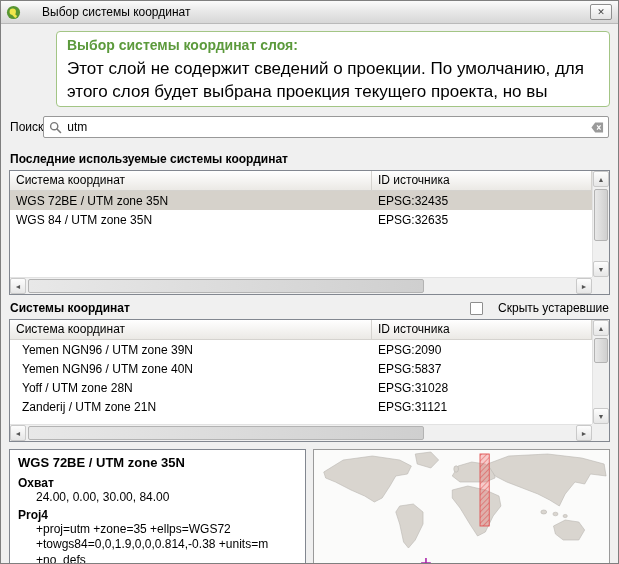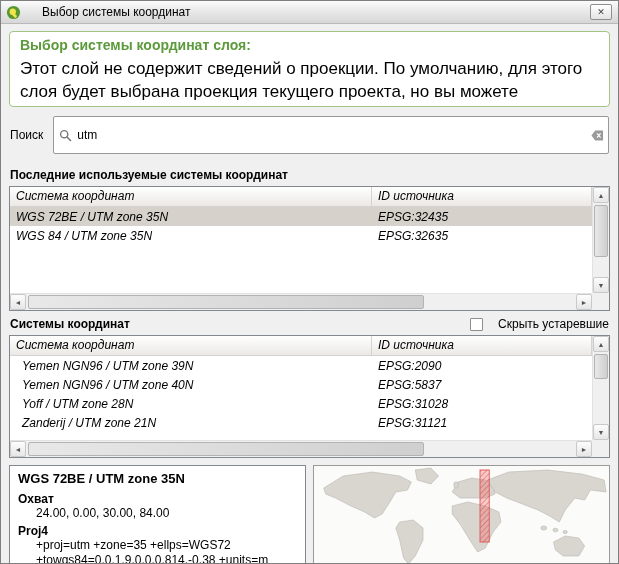--- a/index.html
+++ b/index.html
@@ -33,31 +33,32 @@
   }
   
   .body { padding:7px 8px 8px 8px; }
   .infobox {
     background:#ffffff;
     border:1px solid #a3c585;
     border-radius:4px;
     padding:5px 10px 8px 10px;
     height:76px;
     overflow:hidden;
+    margin-left:47px;
   }
   .infobox .heading {
     color:#5c9a3c; font-weight:bold; font-size:14px;
     margin-bottom:5px;
   }
   .infobox .desc { font-size:17px; line-height:1.35; }
 
-  .search-row { display:flex; align-items:center; gap:10px; margin:9px 1px 7px 1px; }
+  .search-row { display:flex; align-items:center; margin:9px 1px 7px 1px; }
   .search-label { flex:0 0 auto; }
   .search-box {
-    flex:1; height:38px;
+    flex:1; height:22px;
     border:1px solid #999; border-radius:2px;
     background:#fff;
     display:flex; align-items:center; gap:5px;
     padding:0 4px 0 5px;
   }
   .search-box input {
     flex:1; border:none; outline:none;
     font:12px "Liberation Sans", sans-serif;
     background:transparent;
   }
@@ -69,21 +70,20 @@
   .checkbox {
     width:13px; height:13px;
     border:1px solid #8e8e8e; background:#fff; border-radius:1px;
   }
 
   
   .table {
     position:relative;
     border:1px solid #828790;
     background:#fff;
-    font-style:italic;
   }
   .t-recent { height:125px; }
   .t-all    { height:123px; }
   .t-content { position:absolute; top:0; left:0; right:17px; bottom:17px; overflow:hidden; }
   .thead {
     display:flex; height:20px;
     background:linear-gradient(#ffffff,#ebe9e5);
     border-bottom:1px solid #d5d3cf;
   }
   .th {

